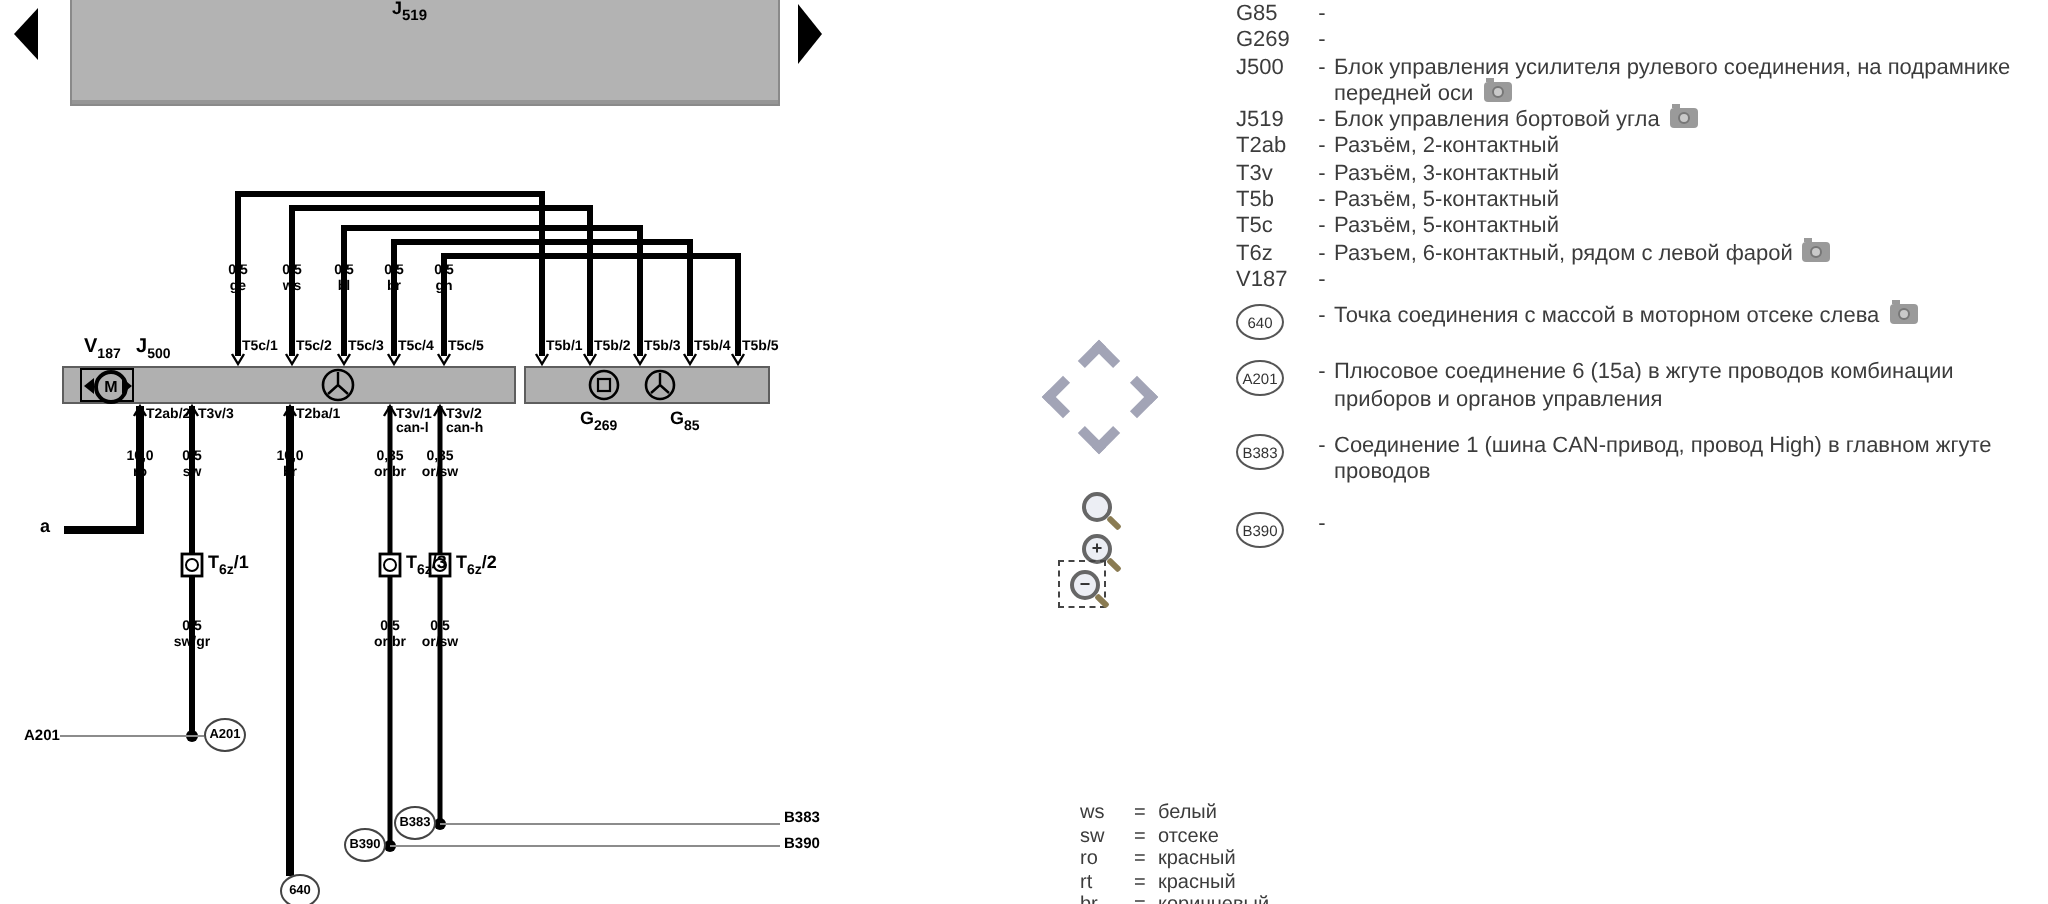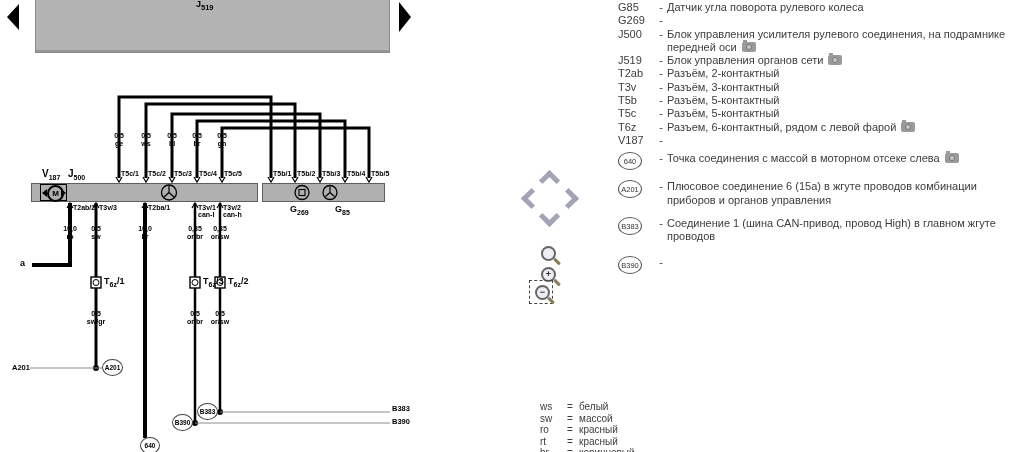--- a/index.html
+++ b/index.html
@@ -248,35 +248,34 @@
     <div class="mag" style="left:541px;top:246px;"></div>
     <div class="mag" style="left:541px;top:267px;">+</div>
     <div class="dashedbox"></div>
     <div class="mag" style="left:535px;top:285px;">−</div>
   </div>
 
   <div class="legend">
     <div class="lrow">
         <span class="lcode">G85</span>
         <span class="ldash">-</span>
-        <span class="ldesc"><span>Датчик угла поворота рулевого колеса</span></span>
       </div>
     <div class="lrow">
         <span class="lcode">G269</span>
         <span class="ldash">-</span>
       </div>
     <div class="lrow">
         <span class="lcode">J500</span>
         <span class="ldash">-</span>
         <span class="ldesc"><span>Блок управления усилителя рулевого соединения, на подрамнике передней оси</span><span class="cam"></span></span>
       </div>
     <div class="lrow">
         <span class="lcode">J519</span>
         <span class="ldash">-</span>
-        <span class="ldesc"><span>Блок управления органов сети</span><span class="cam"></span></span>
+        <span class="ldesc"><span>Блок управления бортовой угла</span><span class="cam"></span></span>
       </div>
     <div class="lrow">
         <span class="lcode">T2ab</span>
         <span class="ldash">-</span>
         <span class="ldesc"><span>Разъём, 2-контактный</span></span>
       </div>
     <div class="lrow">
         <span class="lcode">T3v</span>
         <span class="ldash">-</span>
         <span class="ldesc"><span>Разъём, 3-контактный</span></span>
@@ -323,21 +322,21 @@
 
   <div class="wct">
     <div class="wcrow">
         <span class="wcode">ws</span>
         <span class="weq">=</span>
         <span>белый</span>
       </div>
     <div class="wcrow">
         <span class="wcode">sw</span>
         <span class="weq">=</span>
-        <span>массой</span>
+        <span>отсеке</span>
       </div>
     <div class="wcrow">
         <span class="wcode">ro</span>
         <span class="weq">=</span>
         <span>красный</span>
       </div>
     <div class="wcrow">
         <span class="wcode">rt</span>
         <span class="weq">=</span>
         <span>красный</span>

